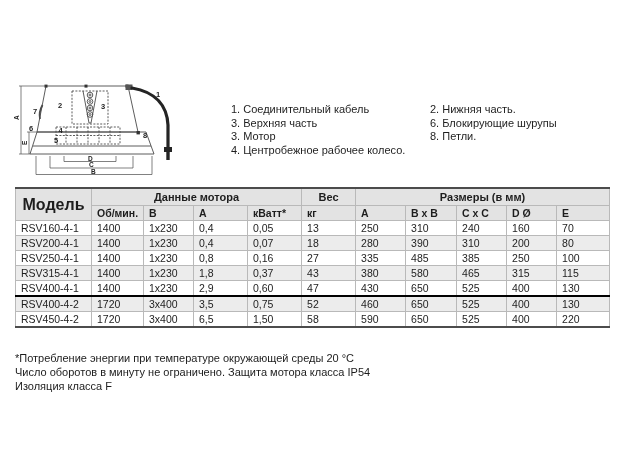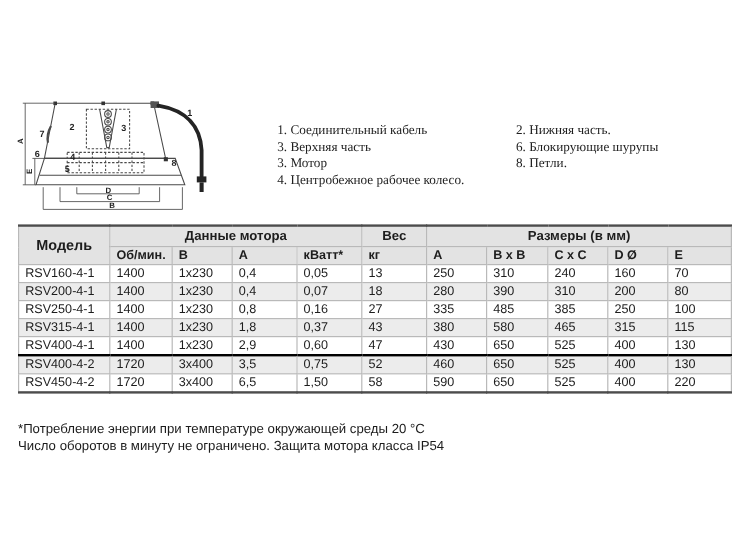--- a/index.html
+++ b/index.html
@@ -6,34 +6,34 @@
   body {
     width:624px; height:460px; background:#ffffff; position:relative; overflow:hidden;
     font-family:"Liberation Sans", sans-serif; color:#1d1d1d;
     -webkit-font-smoothing:antialiased;
   }
   .drawing { position:absolute; left:6px; top:78px; width:216px; height:112px; }
   .drawing text { font-family:"Liberation Sans", sans-serif; fill:#222; }
   .part-num { font-size:7.5px; font-weight:bold; }
   .dim-lbl  { font-size:6.5px; font-weight:bold; }
 
-  .legend-col { position:absolute; top:103px; font-size:11px; line-height:13.5px; color:#1e1e1e;font-family:Liberation Serif, serif; }
+  .legend-col { position:absolute; top:103px; font-size:11px; line-height:13.5px; color:#1e1e1e; }
   .legend-col.one { left:231px; width:195px; }
   .legend-col.two { left:430px; width:180px; }
   .legend-item { white-space:nowrap; }
 
   table.spec { position:absolute; left:15px; top:187px; width:594px;
     border-collapse:collapse; table-layout:fixed; font-size:10.5px;
     border-top:2px solid #4c4c4c; border-bottom:2px solid #4c4c4c; }
   table.spec th, table.spec td {
     border:1px solid #b9b9b9; padding:0 0 0 5px; height:14px; line-height:13px;
     text-align:left; font-weight:normal; white-space:nowrap; overflow:hidden; color:#1d1d1d; }
   table.spec thead th { background:#e3e3e3; font-weight:bold; }
   table.spec th.group { text-align:center; padding:0; height:16px; font-size:11px; }
-  table.spec th.model-h { text-align:center; padding:0; font-size:12px; }
+  table.spec th.model-h { text-align:center; padding:0; font-size:16px; }
   table.spec tbody tr:nth-child(even) td { background:#ececec; }
   table.spec tr.heavy-top td { border-top:2px solid #000000; }
 
   .footnotes { position:absolute; left:15px; top:352px; font-size:11px; line-height:13.8px; color:#1c1c1c; }
 </style>
 </head>
 <body>
 
 <svg class="drawing" viewBox="0 0 216 112" xmlns="http://www.w3.org/2000/svg">
   <g stroke="#4a4a4a" stroke-width="0.9" fill="none">
@@ -261,13 +261,14 @@
       <td>525</td>
       <td>400</td>
       <td>220</td>
     </tr>
   </tbody>
 </table>
 
 <div class="footnotes">
   <div>*Потребление энергии при температуре окружающей среды 20 °C</div>
   <div>Число оборотов в минуту не ограничено. Защита мотора класса IP54</div>
+  <div>Изоляция класса F</div>
 </div>
 
 </body></html>

